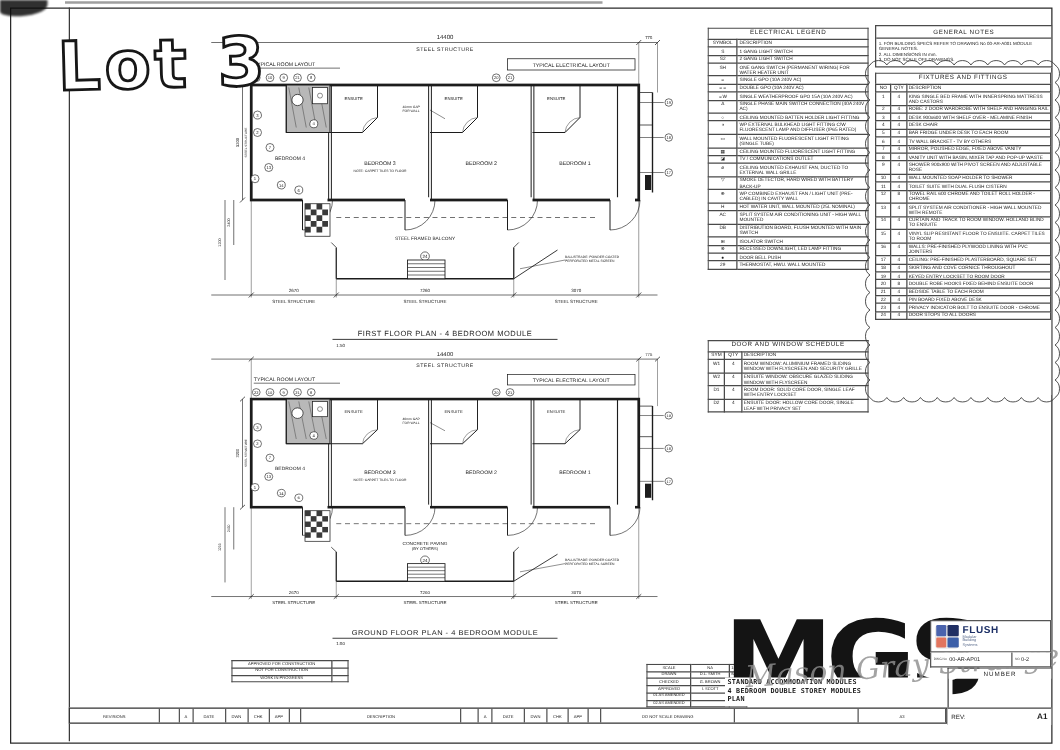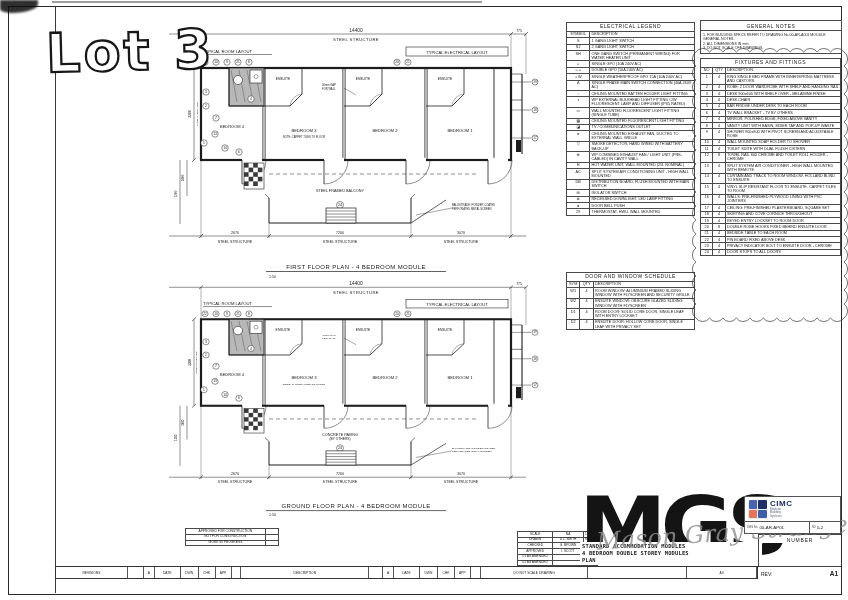--- a/index.html
+++ b/index.html
@@ -699,21 +699,21 @@
 <div class="abs" id="script-wm">Mason Gray Strange</div>
 
 <div class="abs" id="cimc">
   <div class="logo" style="background: rgb(232, 232, 232);">
     <span id="sq-tl" style="background: rgb(74, 99, 173);"></span>
       <span id="sq-tr" style="background: rgb(32, 47, 99);"></span>
       <span id="sq-bl" style="background: rgb(226, 117, 94);"></span>
       <span id="sq-br" style="background: rgb(60, 95, 168);"></span>
   </div>
   <div class="words">
-    <div class="cimc-name" id="cimc-name" style="color: rgb(29, 48, 102);">CIMC</div>
+    <div class="cimc-name" id="cimc-name" style="color: rgb(29, 48, 102);">FLUSH</div>
     <div class="cimc-sub" id="cimc-sub" style="color: rgb(90, 107, 140);">
         <div>Modular</div>
         <div>Building</div>
         <div>Systems</div>
       </div>
   </div>
 </div>
 
 <div class="abs" id="numrow">
   <div class="c1">

